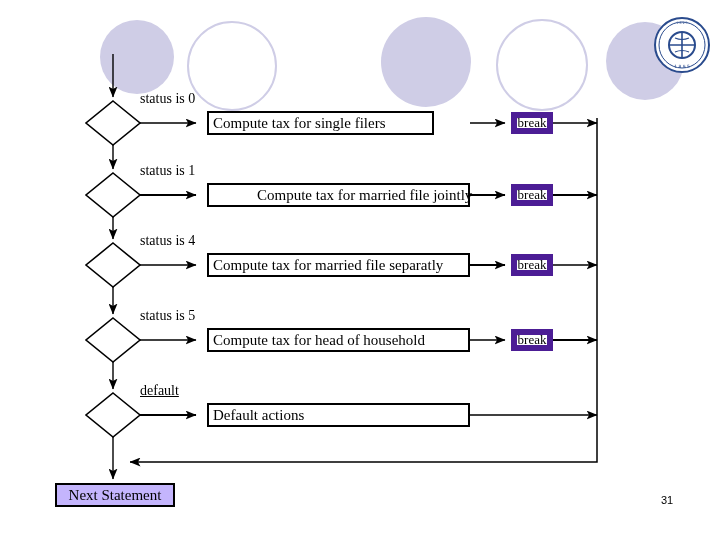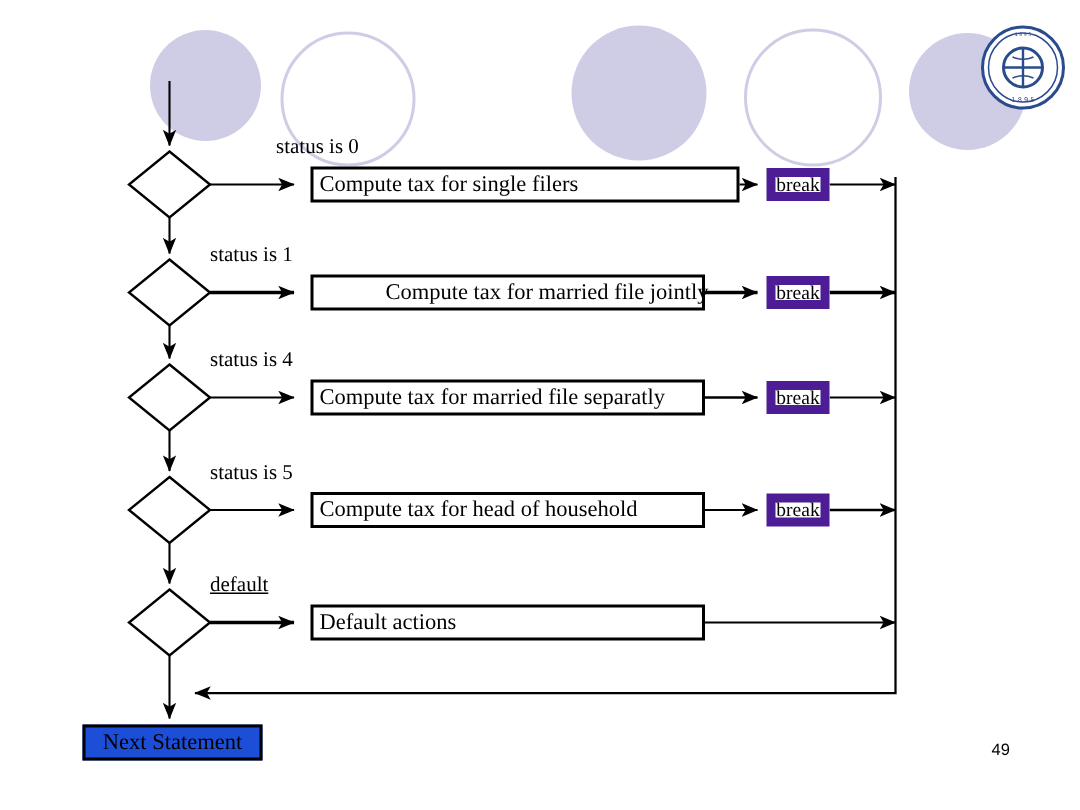--- a/index.html
+++ b/index.html
@@ -101,21 +101,21 @@
     color: #000;
     white-space: nowrap;
   }
   #next-statement {
     position: absolute;
     left: 55px;
     top: 483px;
     width: 120px;
     height: 24px;
     border: 2px solid #000;
-    background: #1d4ed8;
+    background: #c4b5fd;
     box-sizing: border-box;
     display: flex;
     align-items: center;
     justify-content: center;
     font-family: "Liberation Serif", serif;
     font-size: 15px;
     color: #000;
     white-space: nowrap;
   }
 
@@ -254,34 +254,34 @@
 
     <g>
       <path d="M597,118 L597,462 L130,462" stroke="#000" stroke-width="1.5" fill="none" marker-end="url(#ahl)"></path>
     </g>
 
     <g>
       <line x1="113" y1="437" x2="113" y2="479" stroke="#000" stroke-width="1.4" marker-end="url(#ah)"></line>
     </g>
   </svg>
 
-  <div class="edge-label" style="left:140px; top:91px;margin-left:44px;">status is 0</div>
+  <div class="edge-label" style="left:140px; top:91px;">status is 0</div>
   <div class="edge-label" style="left:140px; top:163px;">status is 1</div>
   <div class="edge-label" style="left:140px; top:233px;">status is 4</div>
   <div class="edge-label" style="left:140px; top:308px;">status is 5</div>
   <div class="edge-label" style="left:140px; top:383px;text-decoration:underline;">default</div>
 
-  <div class="proc-box" style="left:207px; top:111px; width:286px; height:24px;">Compute tax for single filers</div>
+  <div class="proc-box" style="left:207px; top:111px; width:227px; height:24px;">Compute tax for single filers</div>
   <div class="proc-box" style="left:207px; top:183px; width:263px; height:24px;padding-left:48px;">Compute tax for married file jointly</div>
   <div class="proc-box" style="left:207px; top:253px; width:263px; height:24px;">Compute tax for married file separatly</div>
   <div class="proc-box" style="left:207px; top:328px; width:263px; height:24px;">Compute tax for head of household</div>
   <div class="proc-box" style="left:207px; top:403px; width:263px; height:24px;">Default actions</div>
 
   <div class="break-box" style="left:511px; top:112px; width:42px; height:22px;">break</div>
   <div class="break-box" style="left:511px; top:184px; width:42px; height:22px;">break</div>
   <div class="break-box" style="left:511px; top:254px; width:42px; height:22px;">break</div>
   <div class="break-box" style="left:511px; top:329px; width:42px; height:22px;">break</div>
 
   <div id="next-statement">Next Statement</div>
 
-  <div id="page-number">49</div>
+  <div id="page-number">31</div>
 
 </div>
 
 </body></html>

